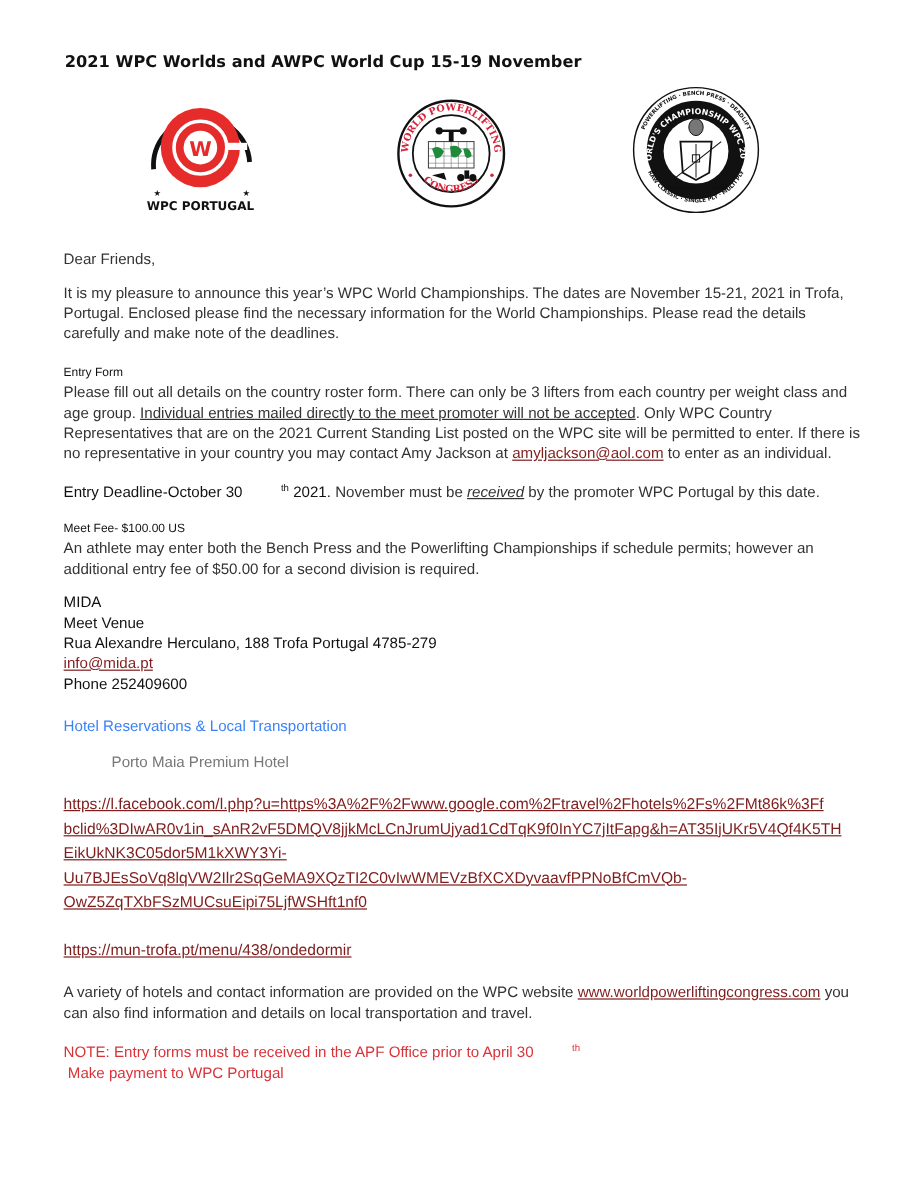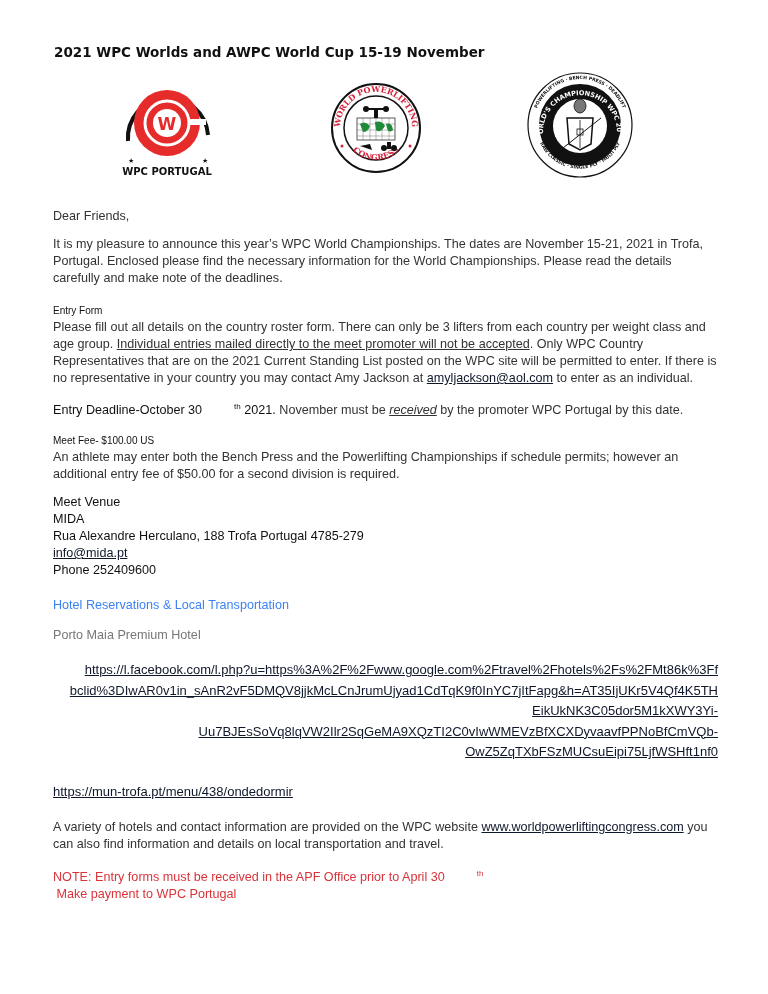--- a/index.html
+++ b/index.html
@@ -9,26 +9,26 @@
   .title { position: absolute; left: 54px; top: 44px; font-size: 13.5px; font-weight: bold;
            font-family: "DejaVu Sans", sans-serif; color: #111; letter-spacing: 0; }
   .logo { position: absolute; }
   .logo svg { display: block; }
   #logo-portugal { left: 120px; top: 75px; }
   #logo-wpc { left: 330px; top: 82px; }
   #logo-worlds { left: 525px; top: 70px; }
   .body { position: absolute; left: 53px; width: 665px; font-size: 12.6px; line-height: 17px;
           color: #333; font-family: "Liberation Sans", sans-serif; }
   .p { margin: 0; }
-  a.link { color: #0f172a; text-decoration: underline; text-align: right; }
+  a.link { color: #7f1d1d; text-decoration: underline; }
   .head { color: #111; font-size: 10px; }
   .u { text-decoration: underline; }
   .bold-ish { color: #111; }
   sup { font-size: 8px; line-height: 0; margin-left: 32px; }
-  .gray { color: #777; }
+  .gray { color: #777; margin-left: 40px; }
   .bigurl { font-size: 13px; line-height: 20.5px; }
   .red { color: #d9333a; }
 </style>
 </head>
 <body>
 
 <div class="page">
 
   <div class="title">2021 WPC Worlds and AWPC World Cup 15-19 November</div>
 
@@ -120,22 +120,22 @@
   <div class="body" style="top:402px;">
     <p class="p"><span class="bold-ish">Entry Deadline-October 30</span><sup class="bold-ish">th</sup><span class="bold-ish"> 2021.</span><span> November must be </span><em class="u">received</em><span> by the promoter WPC Portugal by this date.</span></p>
   </div>
 
   <div class="body" style="top:432px;">
     <div class="head">Meet Fee- $100.00 US</div>
     <p class="p">An athlete may enter both the Bench Press and the Powerlifting Championships if schedule permits; however an additional entry fee of $50.00 for a second division is required.</p>
   </div>
 
   <div class="body" style="top:494px; color:#111;">
+    <div>MIDA</div>
     <div>Meet Venue</div>
-    <div>MIDA</div>
     <div>Rua Alexandre Herculano, 188 Trofa Portugal 4785-279</div>
     <div><a class="link" href="#">info@mida.pt</a></div>
     <div>Phone 252409600</div>
   </div>
 
   <div class="body" style="top:597px; color:#3b82f6;">
     <div>Hotel Reservations &amp; Local Transportation</div>
   </div>
 
   <div class="body gray" style="top:627px;">

